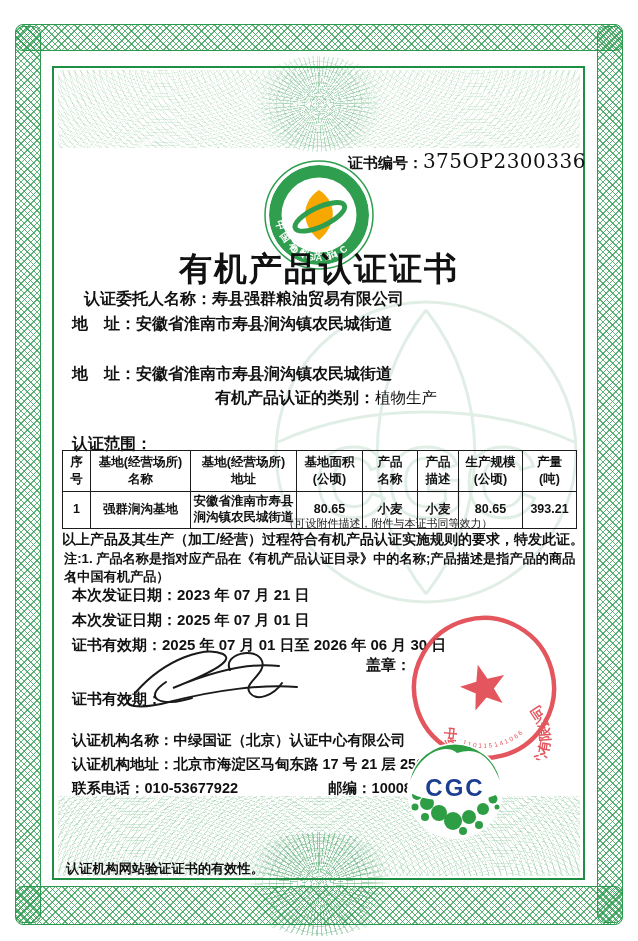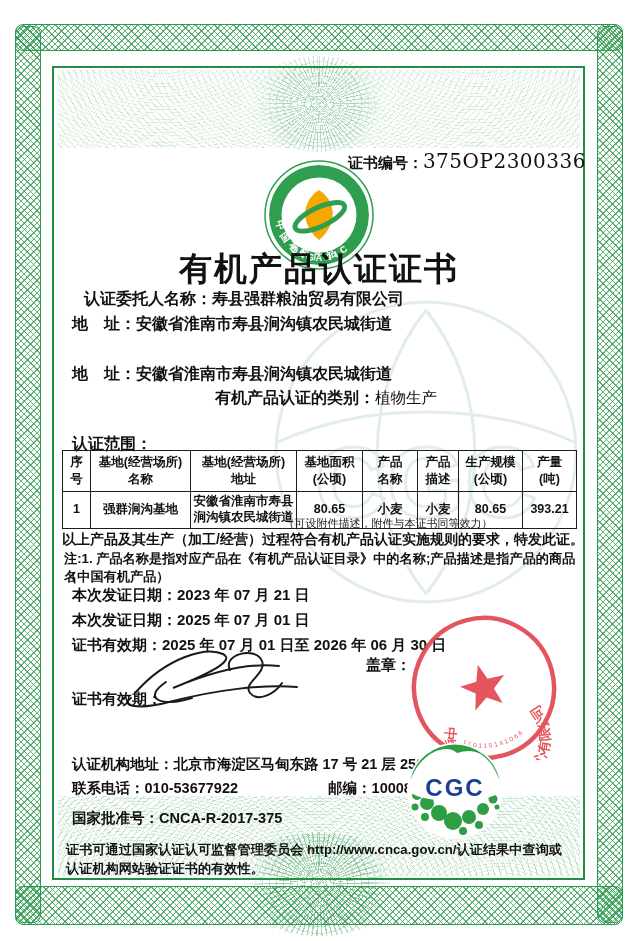--- a/index.html
+++ b/index.html
@@ -202,29 +202,29 @@
     </defs>
     <text font-size="13.5" font-weight="bold" fill="#e2444d" font-family="Liberation Sans, sans-serif">
       <textPath href="#sealArc" startOffset="2" textLength="212" lengthAdjust="spacingAndGlyphs">中绿国证（北京）认证中心有限公司</textPath>
     </text>
     <text font-size="6.5" fill="#e2444d" letter-spacing="2" font-family="Liberation Sans, sans-serif">
       <textPath href="#sealDigitsArc" startOffset="6">110115141066</textPath>
     </text>
     <polygon points="0,-24 -5.8,-8 -22.8,-7.4 -9.4,3.1 -14.1,19.4 0,9.8 14.1,19.4 9.4,3.1 22.8,-7.4 5.8,-8" fill="#e2444d"></polygon>
   </svg>
 
+  <div class="abs agency-line hei" style="top:731px;">
+    <span>认证机构名称：</span><span>中绿国证（北京）认证中心有限公司</span>
+  </div>
   <div class="abs agency-line hei" style="top:755px;">
     <span>认证机构地址：</span><span>北京市海淀区马甸东路 17 号 21 层 2507</span>
   </div>
   <div class="abs agency-line hei" style="top:779px;">
     <span>联系电话：</span><span>010-53677922</span>
     <span style="margin-left:86px;">邮编：</span><span>100088</span>
-  </div>
-  <div class="abs agency-line hei" style="top:809px;">
-    <span>国家批准号：</span><span>CNCA-R-2017-375</span>
   </div>
 
   <svg class="abs cgcsvg" width="102" height="102" viewBox="-51 -51 102 102">
     <circle r="48" fill="#ffffff"></circle>
     <path d="M-45,-10 A46,46 0 0 1 45,-10 C 34,-38 20,-44 2,-38 C -8,-48 -34,-40 -45,-10 Z" fill="#2e9e44"></path>
     <path d="M-2,-36 C 14,-42 30,-34 38,-20 C 26,-28 12,-30 -2,-36 Z" fill="#ffffff" opacity=".85"></path>
     <g fill="#2e9e44">
       <circle cx="-38" cy="4" r="5"></circle>
         <circle cx="-28" cy="12" r="7"></circle>
         <circle cx="-40" cy="16" r="3.5"></circle>
@@ -236,16 +236,15 @@
         <circle cx="24" cy="34" r="4"></circle>
       <circle cx="-30" cy="26" r="4"></circle>
         <circle cx="8" cy="40" r="4"></circle>
         <circle cx="-44" cy="-2" r="2.5"></circle>
       <circle cx="42" cy="16" r="2.5"></circle>
     </g>
     <ellipse cx="0" cy="-2" rx="47" ry="12" fill="#ffffff"></ellipse>
     <text x="0" y="5" text-anchor="middle" font-size="24" font-weight="bold" letter-spacing="2" fill="#1c3e92" font-family="Liberation Sans, sans-serif">CGC</text>
   </svg>
 
-  <div class="abs footer-line hei" style="top:841px;">证书可通过国家认证认可监督管理委员会 http://www.cnca.gov.cn/认证结果中查询或</div>
   <div class="abs footer-line hei" style="top:860px;">认证机构网站验证证书的有效性。</div>
 
 </div>
 
 </body></html>

